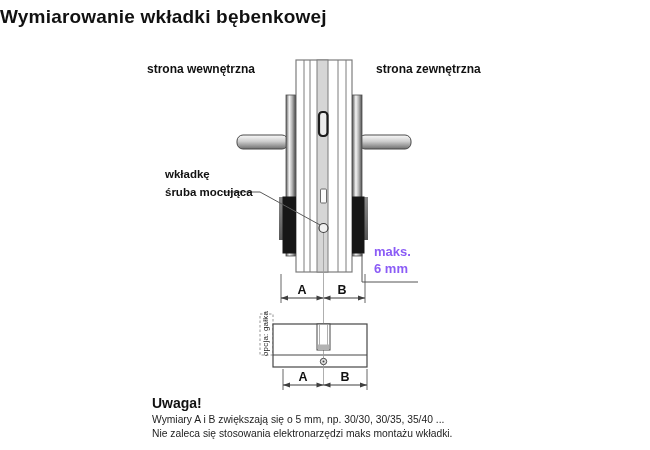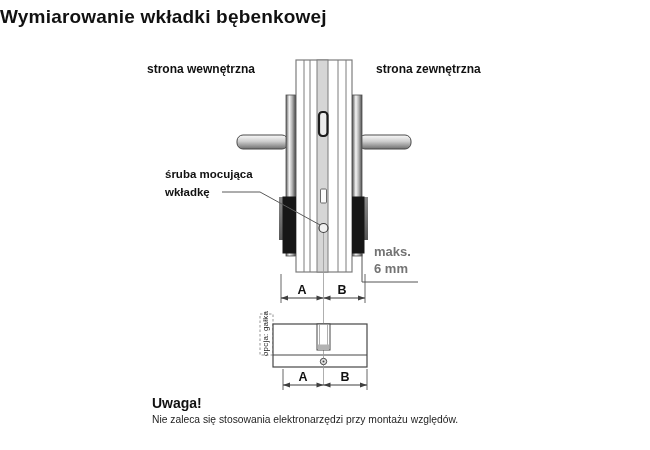--- a/index.html
+++ b/index.html
@@ -9,21 +9,21 @@
   }
   .abs{position:absolute;}
   .title{
     left:0;top:6px;width:650px;text-align:left;
     font-size:19px;font-weight:bold;letter-spacing:.2px;color:#111;
   }
   .side-label{font-size:12px;font-weight:bold;color:#111;white-space:nowrap;}
   .lbl-inner{left:147px;top:62px;}
   .lbl-outer{left:376px;top:62px;}
   .lbl-screw{left:165px;top:166px;font-size:11.5px;font-weight:bold;line-height:17.5px;color:#111;}
-  .lbl-max{left:374px;top:244px;font-size:13px;font-weight:bold;line-height:16.5px;color:#737373;}
+  .lbl-max{left:374px;top:244px;font-size:13px;font-weight:bold;line-height:16.5px;color:#8b5cf6;}
   .dim-label{width:14px;text-align:center;font-size:12.5px;font-weight:bold;color:#111;}
   .dimA-up{left:295px;top:283px;}
   .dimB-up{left:335px;top:283px;}
   .dimA-low{left:296px;top:370px;}
   .dimB-low{left:338px;top:370px;}
   .lbl-knob{
     left:243px;top:328px;width:47px;height:11px;
     transform:rotate(-90deg);transform-origin:center;
     font-size:8px;color:#222;text-align:center;white-space:nowrap;letter-spacing:.2px;
   }
@@ -117,34 +117,35 @@
         <polygon points="323.5,385 330.5,382.4 330.5,387.6" fill="#3f3f3f"></polygon>
         <polygon points="367,385 360,382.4 360,387.6" fill="#3f3f3f"></polygon>
       </g>
     </g>
   </svg>
 
   <div class="abs side-label lbl-outer">strona zewnętrzna</div>
   <div class="abs side-label lbl-inner">strona wewnętrzna</div>
 
   <div class="abs lbl-screw">
+    <div>wkładkę</div>
     <div>śruba mocująca</div>
-    <div>wkładkę</div>
   </div>
 
   <div class="abs lbl-max">
     <div>maks.</div>
     <div>6 mm</div>
   </div>
 
   <div class="abs dim-label dimA-up">A</div>
   <div class="abs dim-label dimB-up">B</div>
   <div class="abs dim-label dimA-low">A</div>
   <div class="abs dim-label dimB-low">B</div>
 
   <div class="abs lbl-knob">opcja: gałka</div>
 
   <div class="abs notes">
     <div class="notes-heading">Uwaga!</div>
-    <div class="notes-line">Nie zaleca się stosowania elektronarzędzi przy montażu względów.</div>
+    <div class="notes-line">Wymiary A i B zwiększają się o 5 mm, np. 30/30, 30/35, 35/40 ...</div>
+    <div class="notes-line">Nie zaleca się stosowania elektronarzędzi maks montażu wkładki.</div>
   </div>
 
 </div>
 
 </body></html>

